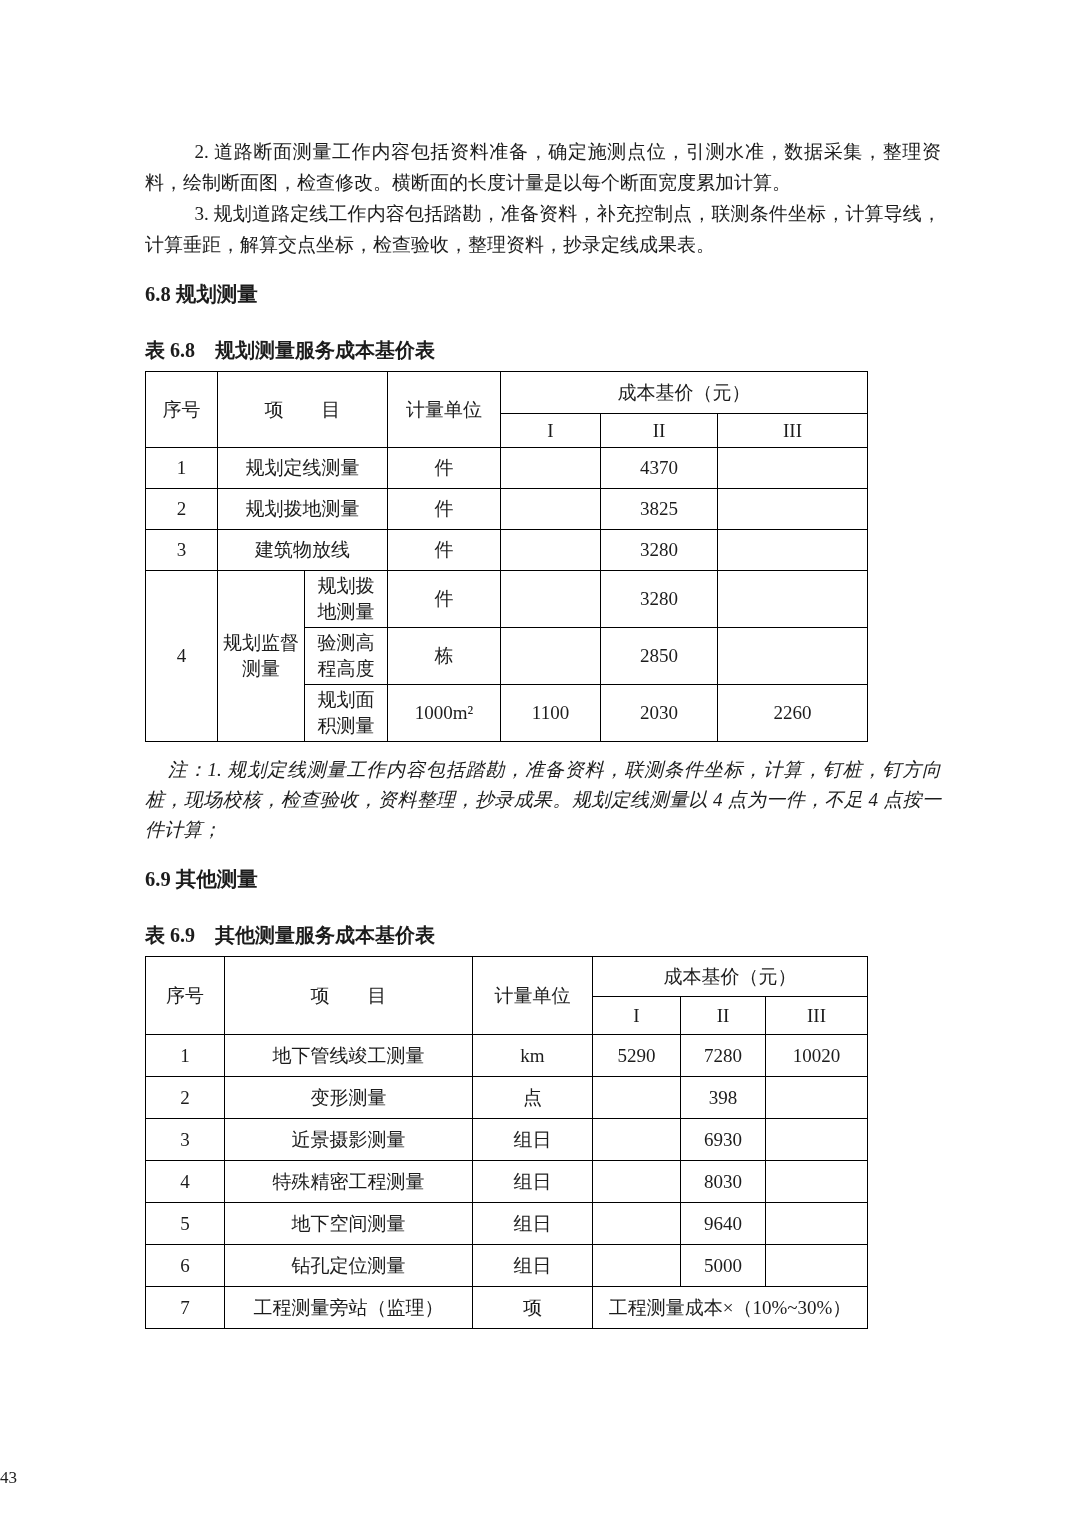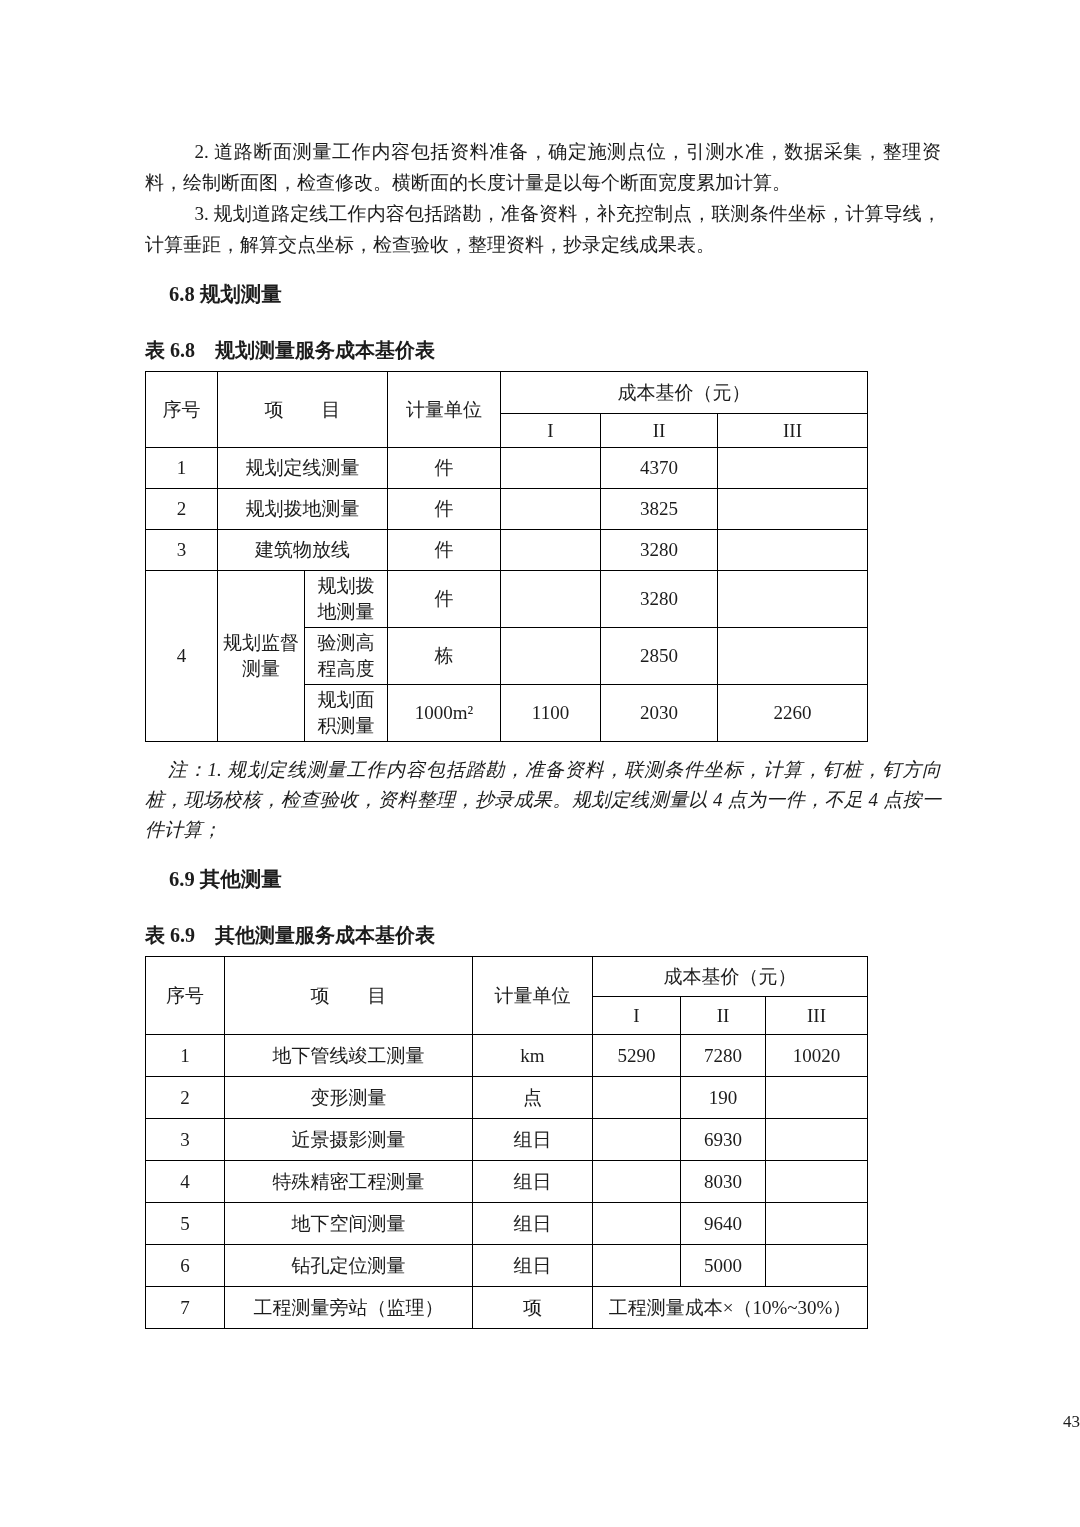--- a/index.html
+++ b/index.html
@@ -23,21 +23,20 @@
     font-size: 19px;
     line-height: 31px;
     text-align: justify;
     text-indent: 2.6em;
   }
   h2.sec-heading {
     margin-top: 19px;
     font-size: 20.5px;
     font-weight: bold;
     line-height: 30px;
-    margin-left: 24px;
   }
   p.table-caption {
     margin-top: 27px;
     font-size: 20px;
     font-weight: bold;
     line-height: 28px;
   }
   table.cost-table {
     margin-top: 7px;
     width: 722px;
@@ -68,24 +67,24 @@
   .notes p {
     font-size: 19px;
     line-height: 30px;
     text-align: justify;
   }
   .notes p.n1 { text-indent: 1.2em; font-style: italic; }
   .notes p.n2 { text-indent: 2.4em; }
   .sec69 { margin-top: 30px; font-family: Liberation Serif, serif; }
   .page-number {
     position: absolute;
-    top: 1412px;
+    top: 1468px;
     left: 0;
     width: 100%;
-    text-align: right;
+    text-align: left;
     font-size: 17px;
   }
 </style>
 </head>
 <body>
 
 <div class="page">
   <div class="content">
 
     <p class="body-para">2. 道路断面测量工作内容包括资料准备，确定施测点位，引测水准，数据采集，整理资料，绘制断面图，检查修改。横断面的长度计量是以每个断面宽度累加计算。</p>
@@ -204,21 +203,21 @@
           <td>km</td>
           <td>5290</td>
           <td>7280</td>
           <td>10020</td>
         </tr>
         <tr class="r">
           <td>2</td>
           <td class="item-left">变形测量</td>
           <td>点</td>
           <td></td>
-          <td>190</td>
+          <td>398</td>
           <td></td>
         </tr>
         <tr class="r">
           <td>3</td>
           <td class="item-left">近景摄影测量</td>
           <td>组日</td>
           <td></td>
           <td>6930</td>
           <td></td>
         </tr>

